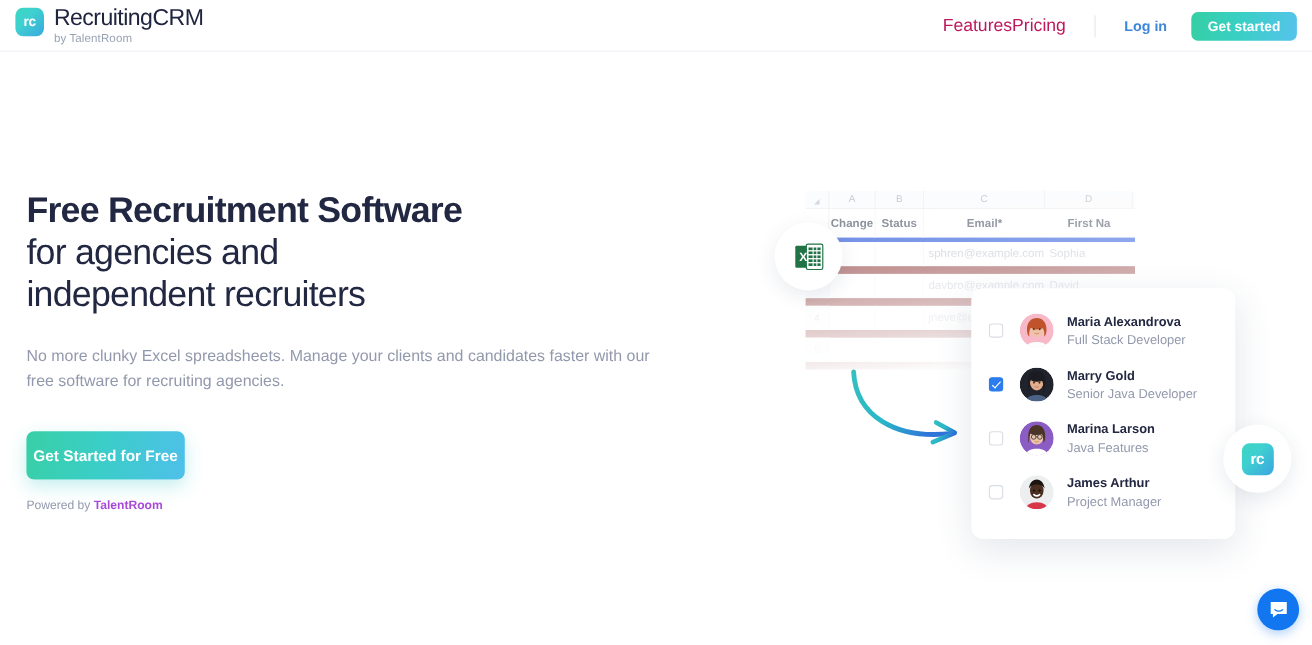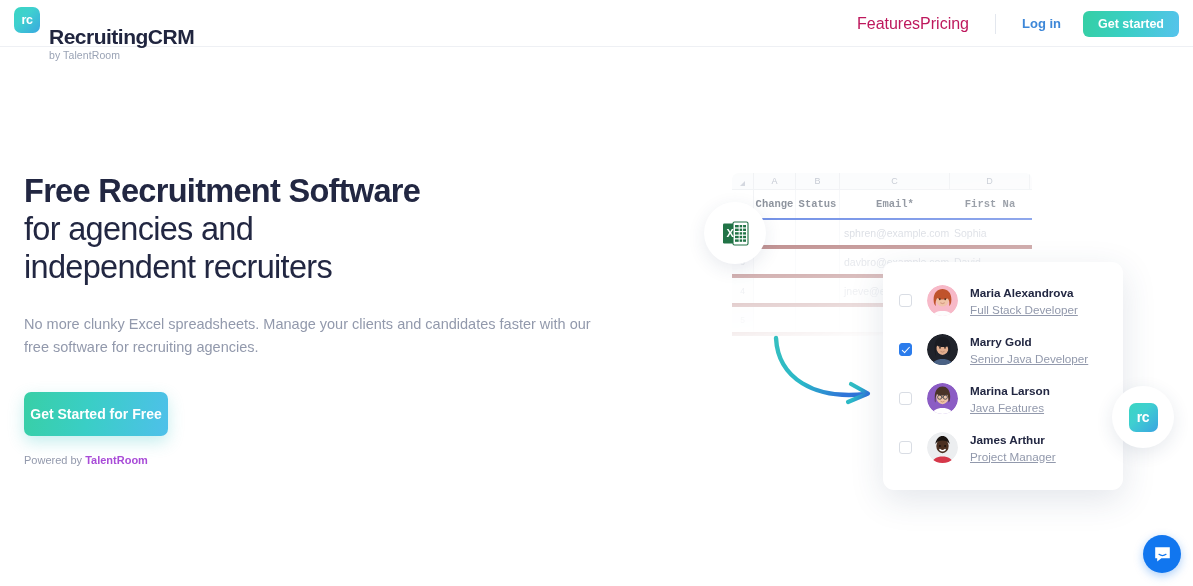--- a/index.html
+++ b/index.html
@@ -21,22 +21,22 @@
   .brand { position: absolute; left: 14px; top: 7px; display: flex; align-items: flex-start; }
   .brand-logo {
     width: 26px; height: 26px; border-radius: 7px;
     background: linear-gradient(135deg, #3ad6c2 0%, #3fd0cf 40%, #39a8e0 100%);
     color: #fff; font-size: 12.5px; font-weight: bold;
     display: flex; align-items: center; justify-content: center;
     letter-spacing: -0.3px;
   }
   .brand-text { margin-left: 9px; margin-top: -1px; }
   .brand-name {
-    font-size: 21px; font-weight: bold; color: #20253f;
-    letter-spacing: -0.5px; line-height: 22px; margin-top: 20px;
+    font-size: 21px; font-weight: normal; color: #20253f;
+    letter-spacing: -0.5px; line-height: 22px;
   }
   .brand-sub {
     font-size: 10.5px; color: #9aa3b5; line-height: 13px;
     letter-spacing: 0.1px; margin-top: 1px;
   }
 
   .nav { position: absolute; right: 14px; top: 0; height: 47px; display: flex; align-items: center; }
   .nav-link {
     font-size: 16px; color: #be185d; 
     cursor: pointer; white-space: nowrap;
@@ -105,28 +105,27 @@
     border-left: 5px solid transparent; border-bottom: 5px solid #c9ced8;
   }
   .sheet-col {
     height: 100%; display: flex; align-items: center; justify-content: center;
     border-right: 1px solid #edeff2;
   }
   .c-a { width: 42px; } .c-b { width: 44px; } .c-c { width: 110px; } .c-d { width: 80px; }
   .sheet-hdr {
     display: flex; height: 30px; align-items: center;
     font-size: 10.5px; font-weight: bold; color: #57606f;
-    border-bottom: 2px solid #1d4ed8;
-    font-family: Liberation Mono, monospace;
+    border-bottom: 4px solid #1d4ed8;
   }
   .sheet-hdr .cell { display: flex; align-items: center; justify-content: center; height: 100%; }
   .sheet-hdr .gut { width: 22px; border-right: 1px solid #edeff2; height: 100%; }
   .sheet-row {
     display: flex; height: 29px; align-items: center;
-    font-size: 10.5px; color: #b9bfcb; border-bottom: 4px solid #7f1d1d;
+    font-size: 10.5px; color: #b9bfcb; border-bottom: 7px solid #7f1d1d;
   }
   .sheet-row .gut {
     width: 22px; border-right: 1px solid #edeff2; height: 100%;
     display: flex; align-items: center; justify-content: center;
     font-size: 8.5px; color: #c3c8d2; background: #fafbfc;
   }
   .sheet-row .cell { display: flex; align-items: center; height: 100%; padding-left: 4px; }
   .vline-a { border-right: 1px solid #f2f4f7; }
 
   
@@ -162,21 +161,21 @@
   .cbox.on::after {
     content: ""; width: 3px; height: 6.5px; margin-top: -1.5px;
     border: solid #fff; border-width: 0 1.6px 1.6px 0; transform: rotate(42deg);
   }
   .avatar {
     width: 31px; height: 31px; border-radius: 50%; margin-left: 15px;
     flex: none; overflow: hidden; position: relative;
   }
   .cand-text { margin-left: 12px; line-height: 15px; }
   .cand-name { font-size: 11.7px; font-weight: bold; color: #222742; }
-  .cand-role { font-size: 11.7px; color: #9299ac; margin-top: 2px; text-decoration: underline; }
+  .cand-role { font-size: 11.7px; color: #9299ac; margin-top: 2px; }
 
   
   .rc-badge {
     position: absolute; left: 412px; top: 226px; width: 62px; height: 62px;
     border-radius: 50%; background: #fff;
     box-shadow: 0 5px 18px rgba(40,60,100,0.11);
     display: flex; align-items: center; justify-content: center;
   }
   .rc-badge .sq {
     width: 29px; height: 29px; border-radius: 7px; color: #fff;

